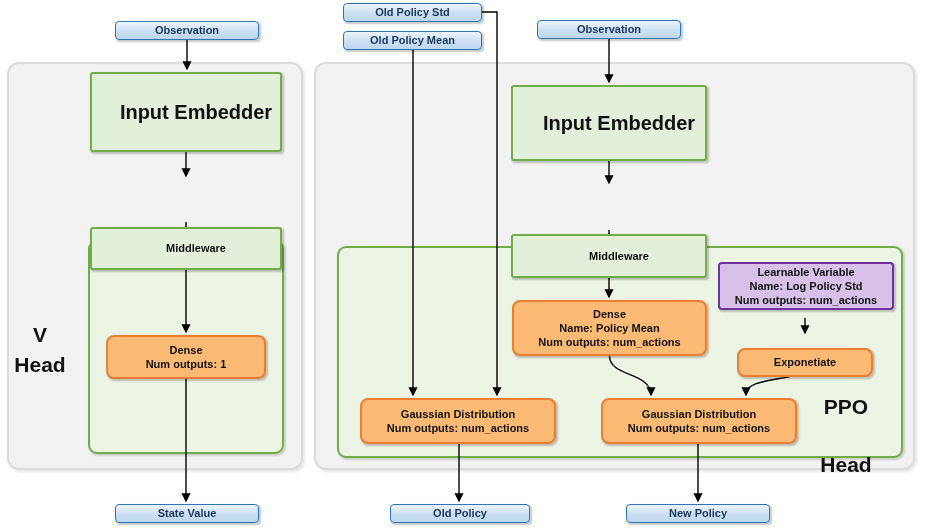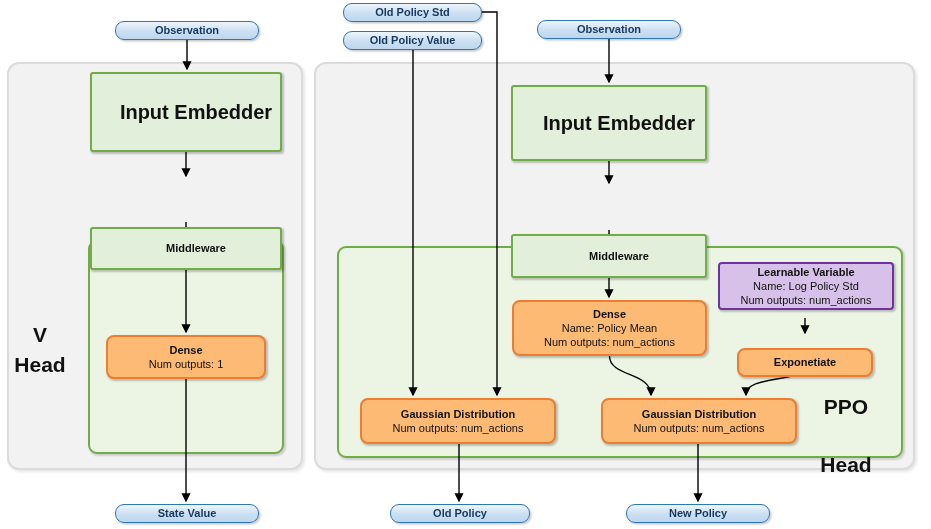--- a/index.html
+++ b/index.html
@@ -39,21 +39,21 @@
     justify-content: center;
     text-align: center;
     z-index: 4;
     box-shadow: 1.5px 1.5px 2px rgba(0,0,0,0.22);
     line-height: 1.3;
   }
 
   .io {
     background: linear-gradient(180deg, #EDF5FC 0%, #CBDFF2 55%, #BDD7EE 100%);
     border: 1.5px solid #2E75B6;
-    border-radius: 9px;
+    border-radius: 4px;
     color: #17375E;
     font-weight: bold;
     font-size: 11px;
   }
 
   .green {
     background: #E2EFDA;
     border: 2px solid #70AD47;
     border-radius: 3px;
     color: #111111;
@@ -71,21 +71,21 @@
     font-size: 11px;
   }
   .purple {
     background: #D7C1E8;
     border: 2px solid #7030A0;
     border-radius: 4px;
     color: #111111;
     font-size: 11px;
   }
   .node-title { font-weight: bold; }
-  .node-line  { font-weight: normal; }
+  .node-line  { font-weight: bold; }
 
   .head-label {
     z-index: 4;
     display: flex;
     flex-direction: column;
     align-items: center;
     font-weight: bold;
     font-size: 21px;
     color: #111111;
     line-height: 1.45;
@@ -159,21 +159,21 @@
   <div class="abs head-label" style="left:8px; top:320px; width:64px;">
     <span>V</span>
     <span>Head</span>
   </div>
 
   <div class="abs node io" style="left:343px; top:3px; width:139px; height:19px;">
     <span>Old Policy Std</span>
   </div>
 
   <div class="abs node io" style="left:343px; top:31px; width:139px; height:19px;">
-    <span>Old Policy Value</span>
+    <span>Old Policy Mean</span>
   </div>
 
   <div class="abs node io" style="left:537px; top:20px; width:144px; height:19px;">
     <span>Observation</span>
   </div>
 
   <div class="abs node green lg" style="left:511px; top:85px; width:196px; height:76px;">
     <span>Input Embedder</span>
   </div>
 

